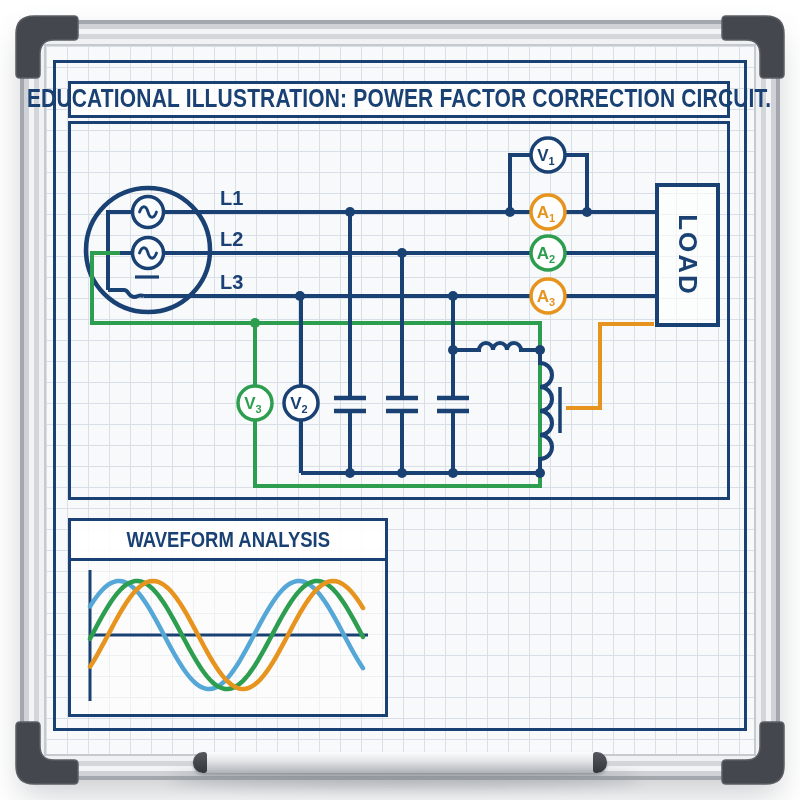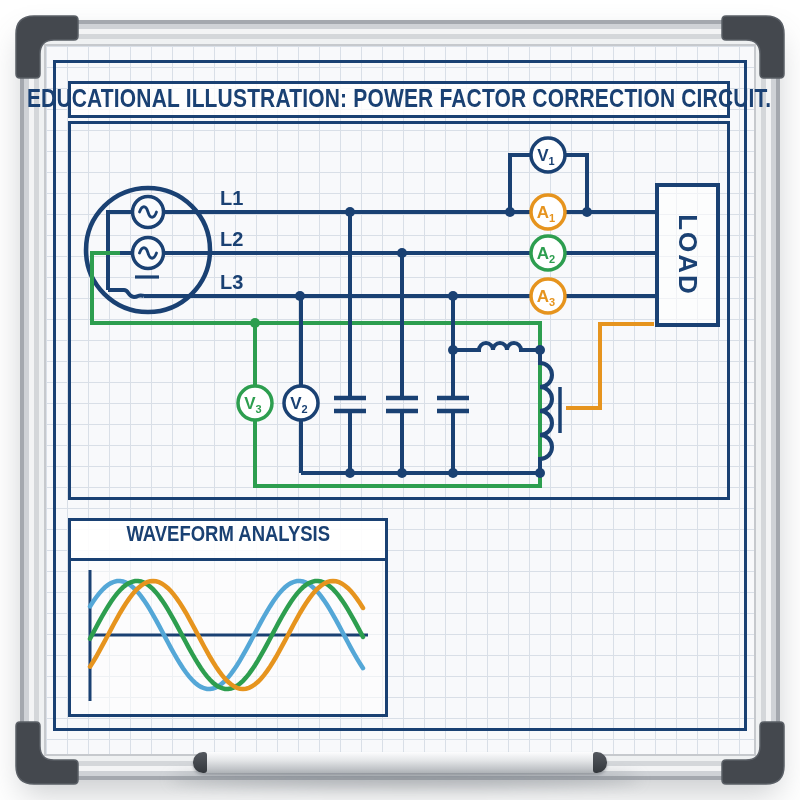--- a/index.html
+++ b/index.html
@@ -25,21 +25,21 @@
   
   .nbox{position:absolute;border:3px solid #1a4173;box-sizing:border-box;z-index:2;}
   .panel-fill{background:rgba(255,255,255,0.55);}
   .title-box{left:68px;top:81px;width:662px;height:37px;background:rgba(255,255,255,0.8);
     display:flex;justify-content:center;z-index:3;}
   .title-text{color:#1a4173;font-weight:bold;font-size:25px;white-space:nowrap;
     transform:scaleX(0.84);letter-spacing:0.2px;}
   .outer-border{left:53px;top:60px;width:694px;height:671px;z-index:1;}
   .circuit-box{left:68px;top:121px;width:662px;height:379px;}
   .sub-panel{display:flex;flex-direction:column;}
-  .panel-header{height:37px;border-bottom:3px solid #1a4173;display:flex;
+  .panel-header{height:37px;border-bottom:3px solid #1a4173;display:flex;align-items:center;
     justify-content:center;background:rgba(255,255,255,0.8);}
   .panel-header span{color:#1a4173;font-weight:bold;font-size:22px;white-space:nowrap;
     transform:scaleX(0.84);}
   .wave-panel{left:68px;top:518px;width:320px;height:199px;}
   .math-panel{left:411px;top:518px;width:319px;height:199px;}
   .eq{position:absolute;left:0;width:100%;text-align:center;color:#1a4173;font-weight:bold;
      white-space:nowrap;}
   .eq1{top:66px;font-size:24px;transform:scaleX(0.9);}
   .eq2{top:122px;font-size:24px;transform:scaleX(0.9);}
   .eq sub{font-size:14px;}

